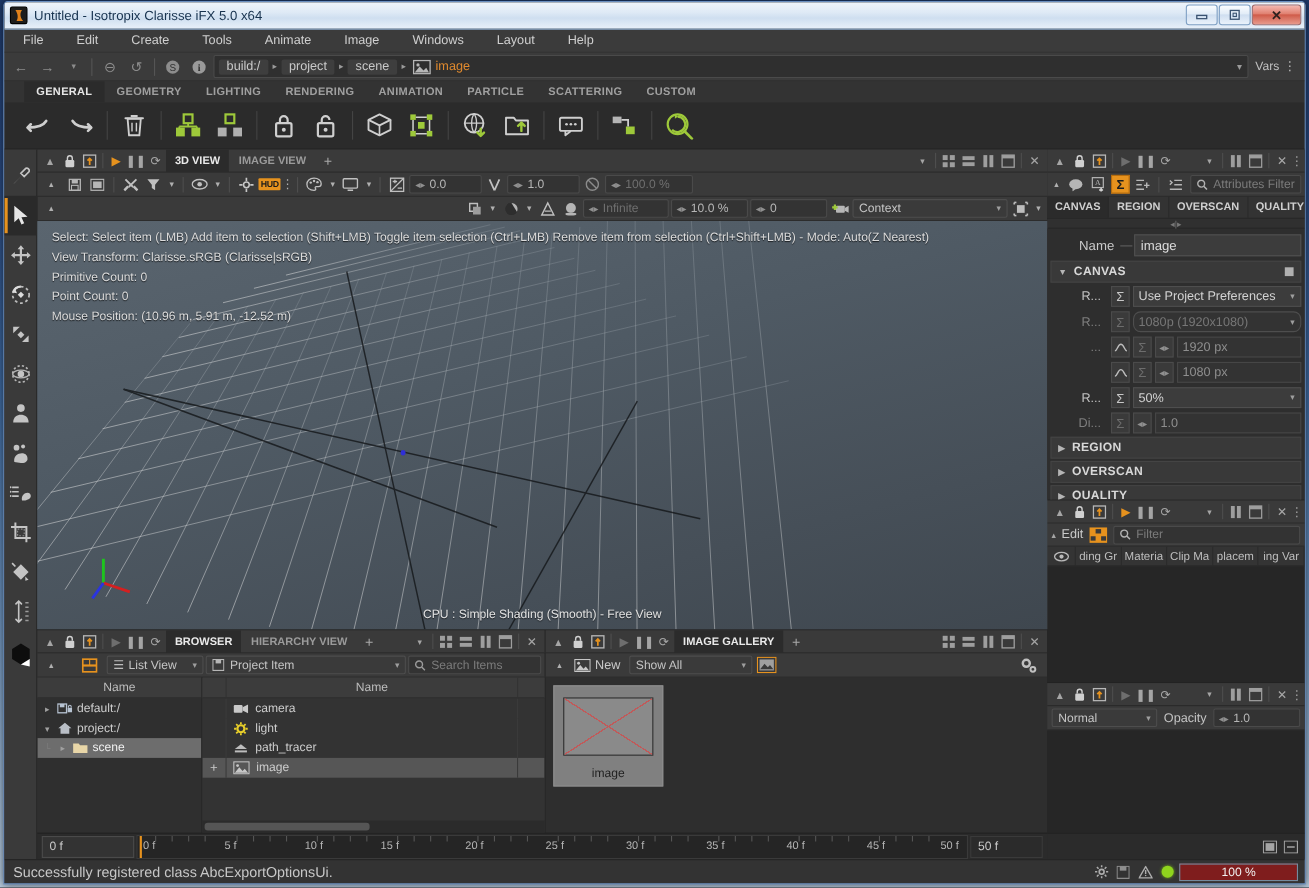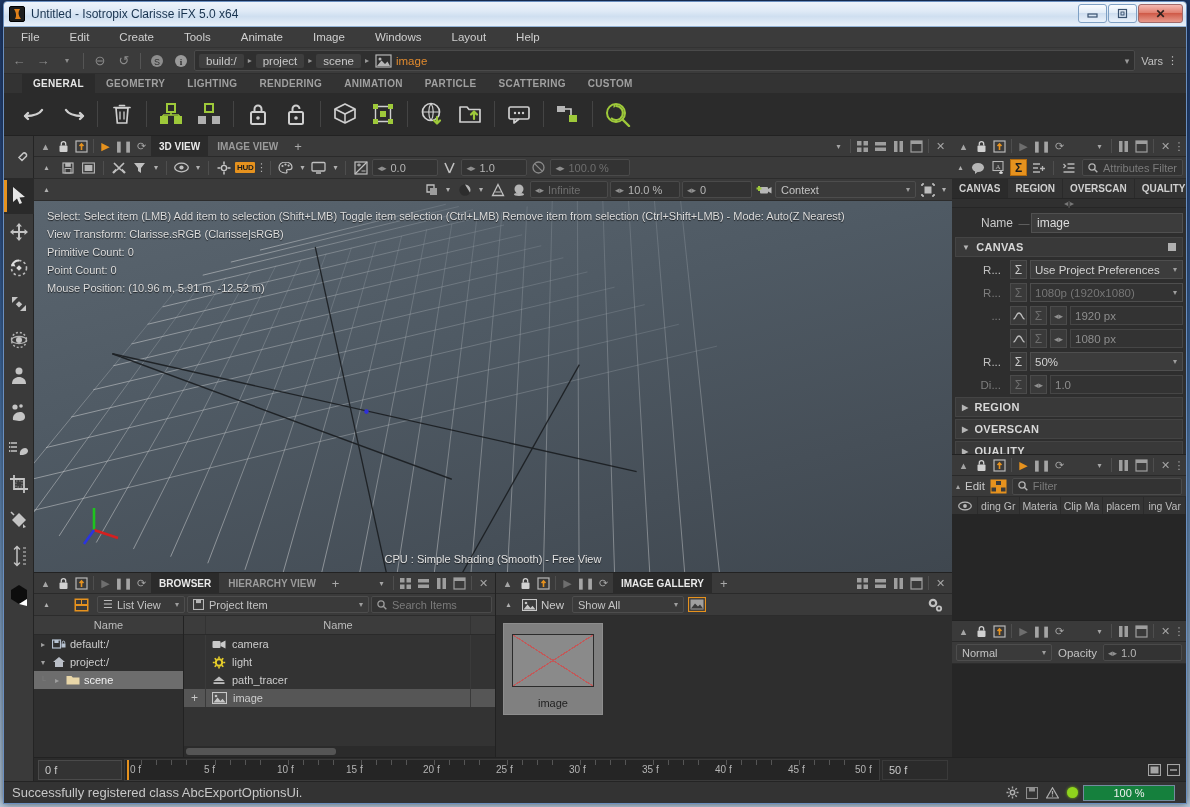--- a/index.html
+++ b/index.html
@@ -214,21 +214,21 @@
   .ae-split{height:9px;flex:0 0 9px;background:#303030;display:flex;align-items:center;justify-content:center;color:#777;font-size:8px;border-bottom:1px solid #262626;}
   .ae-body{flex:1;background:#2e2e2e;overflow:hidden;padding:4px 3px 0 3px;position:relative;}
   .arow{display:flex;align-items:center;height:21px;margin-bottom:2px;gap:3px;}
   .alabel{width:52px;text-align:right;padding-right:6px;color:#c0c0c0;font-size:11.5px;flex:0 0 52px;}
   .alabel.dim{color:#7e7e7e;}
   .sigma{width:17px;height:19px;background:#3a3a3a;border:1px solid #4b4b4b;display:flex;
          align-items:center;justify-content:center;color:#c8c8c8;font-size:12px;flex:0 0 17px;}
   .sigma.dim{color:#6d6d6d;}
   .acombo{flex:1;height:19px;background:#3c3c3c;border:1px solid #4e4e4e;display:flex;align-items:center;
           padding:0 4px;color:#d2d2d2;font-size:11.5px;position:relative;}
-  .acombo.dim{color:#767676;background:#333;}
+  .acombo.dim{color:#767676;background:#333;border-radius:7px;}
   .acombo .car{position:absolute;right:5px;font-size:8px;color:#9e9e9e;}
   .afield{flex:1;height:19px;background:#333;border:1px solid #464646;display:flex;align-items:center;
           padding:0 4px;color:#8e8e8e;font-size:11.5px;}
   .acurve{width:17px;height:19px;background:#3a3a3a;border:1px solid #4b4b4b;display:flex;align-items:center;justify-content:center;flex:0 0 17px;}
   .aarrows{width:17px;height:19px;background:#3a3a3a;border:1px solid #4b4b4b;display:flex;align-items:center;justify-content:center;color:#8f8f8f;font-size:9px;flex:0 0 17px;}
   .sechdr{height:20px;display:flex;align-items:center;gap:6px;padding:0 6px;margin-bottom:2px;
           background:#393939;border:1px solid #444;color:#d8d8d8;font-size:11px;font-weight:bold;letter-spacing:.3px;}
   .sechdr .tri{font-size:8px;color:#b5b5b5;}
   .sechdr .sq{margin-left:auto;width:8px;height:8px;background:#b0b0b0;}
   .ae-row-name{display:flex;align-items:center;height:22px;margin-bottom:3px;}
@@ -262,21 +262,21 @@
   .tl-ruler .lab{position:absolute;top:4px;font-size:10px;color:#b5b5b5;}
   .tl-cursor{position:absolute;top:0;bottom:0;width:2px;background:#e6921e;}
   .tl-right{width:66px;height:20px;margin:0 4px 0 2px;background:#2b2b2b;border:1px solid #3a3a3a;display:flex;align-items:center;padding:0 6px;color:#c9c9c9;font-size:11px;}
   .tl-rgt-ico{width:16px;display:flex;align-items:center;justify-content:center;color:#a5a5a5;font-size:10px;}
 
   
   .statusbar{height:22px;flex:0 0 22px;background:#333;display:flex;align-items:center;border-top:1px solid #242424;}
   .sb-msg{flex:1;padding-left:8px;font-size:13px;color:#c7c7c7;}
   .sb-ico{width:20px;display:flex;align-items:center;justify-content:center;color:#adadad;font-size:11px;}
   .sb-led{width:11px;height:11px;border-radius:50%;background:#8fd41d;box-shadow:0 0 3px #7bbd14;margin:0 5px;}
-  .sb-pct{width:92px;height:16px;margin-right:11px;background:#15803d;border:1px solid #748b9f;
+  .sb-pct{width:108px;height:16px;margin-right:6px;background:#7f1d1d;border:1px solid #748b9f;
           display:flex;align-items:center;justify-content:center;font-size:11px;color:#f0f0f0;}
   svg{display:block}
 </style>
 </head>
 <body>
 
 <div id="desktop">
   <div class="ghost" style="left:380px;top:2px;font-size:22px;letter-spacing:3px;">Clarisse iFX</div>
   <div class="ghost" style="left:640px;top:6px;font-size:16px;">▬▬▬</div>
 </div>

